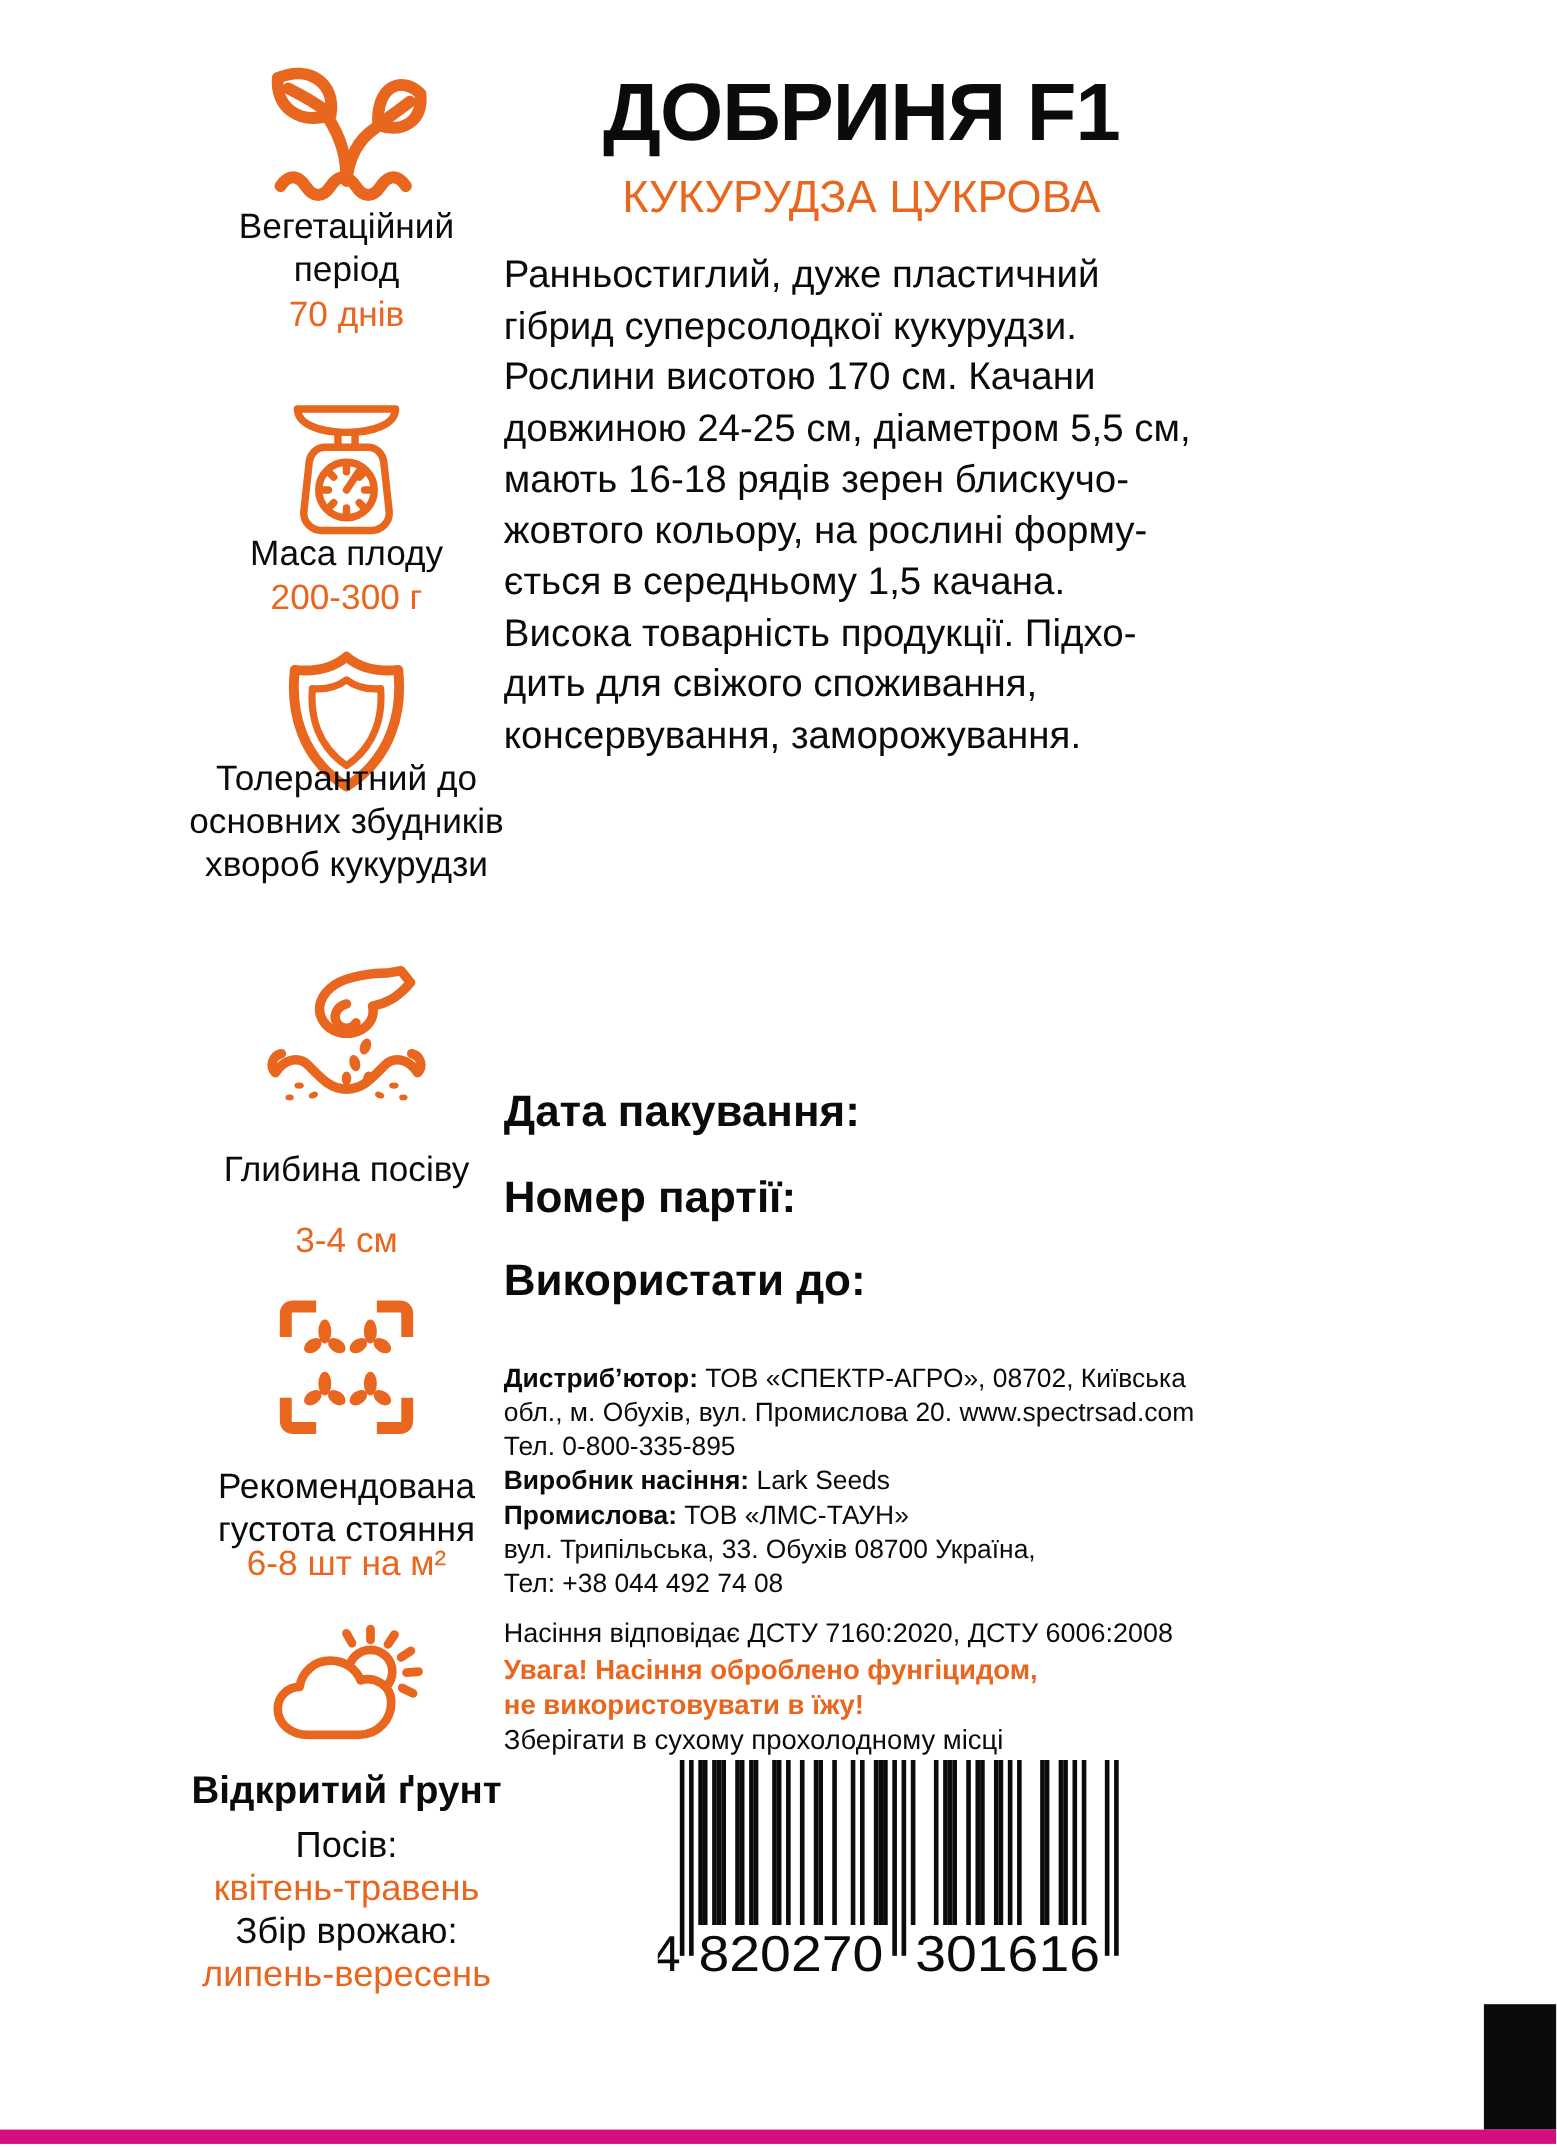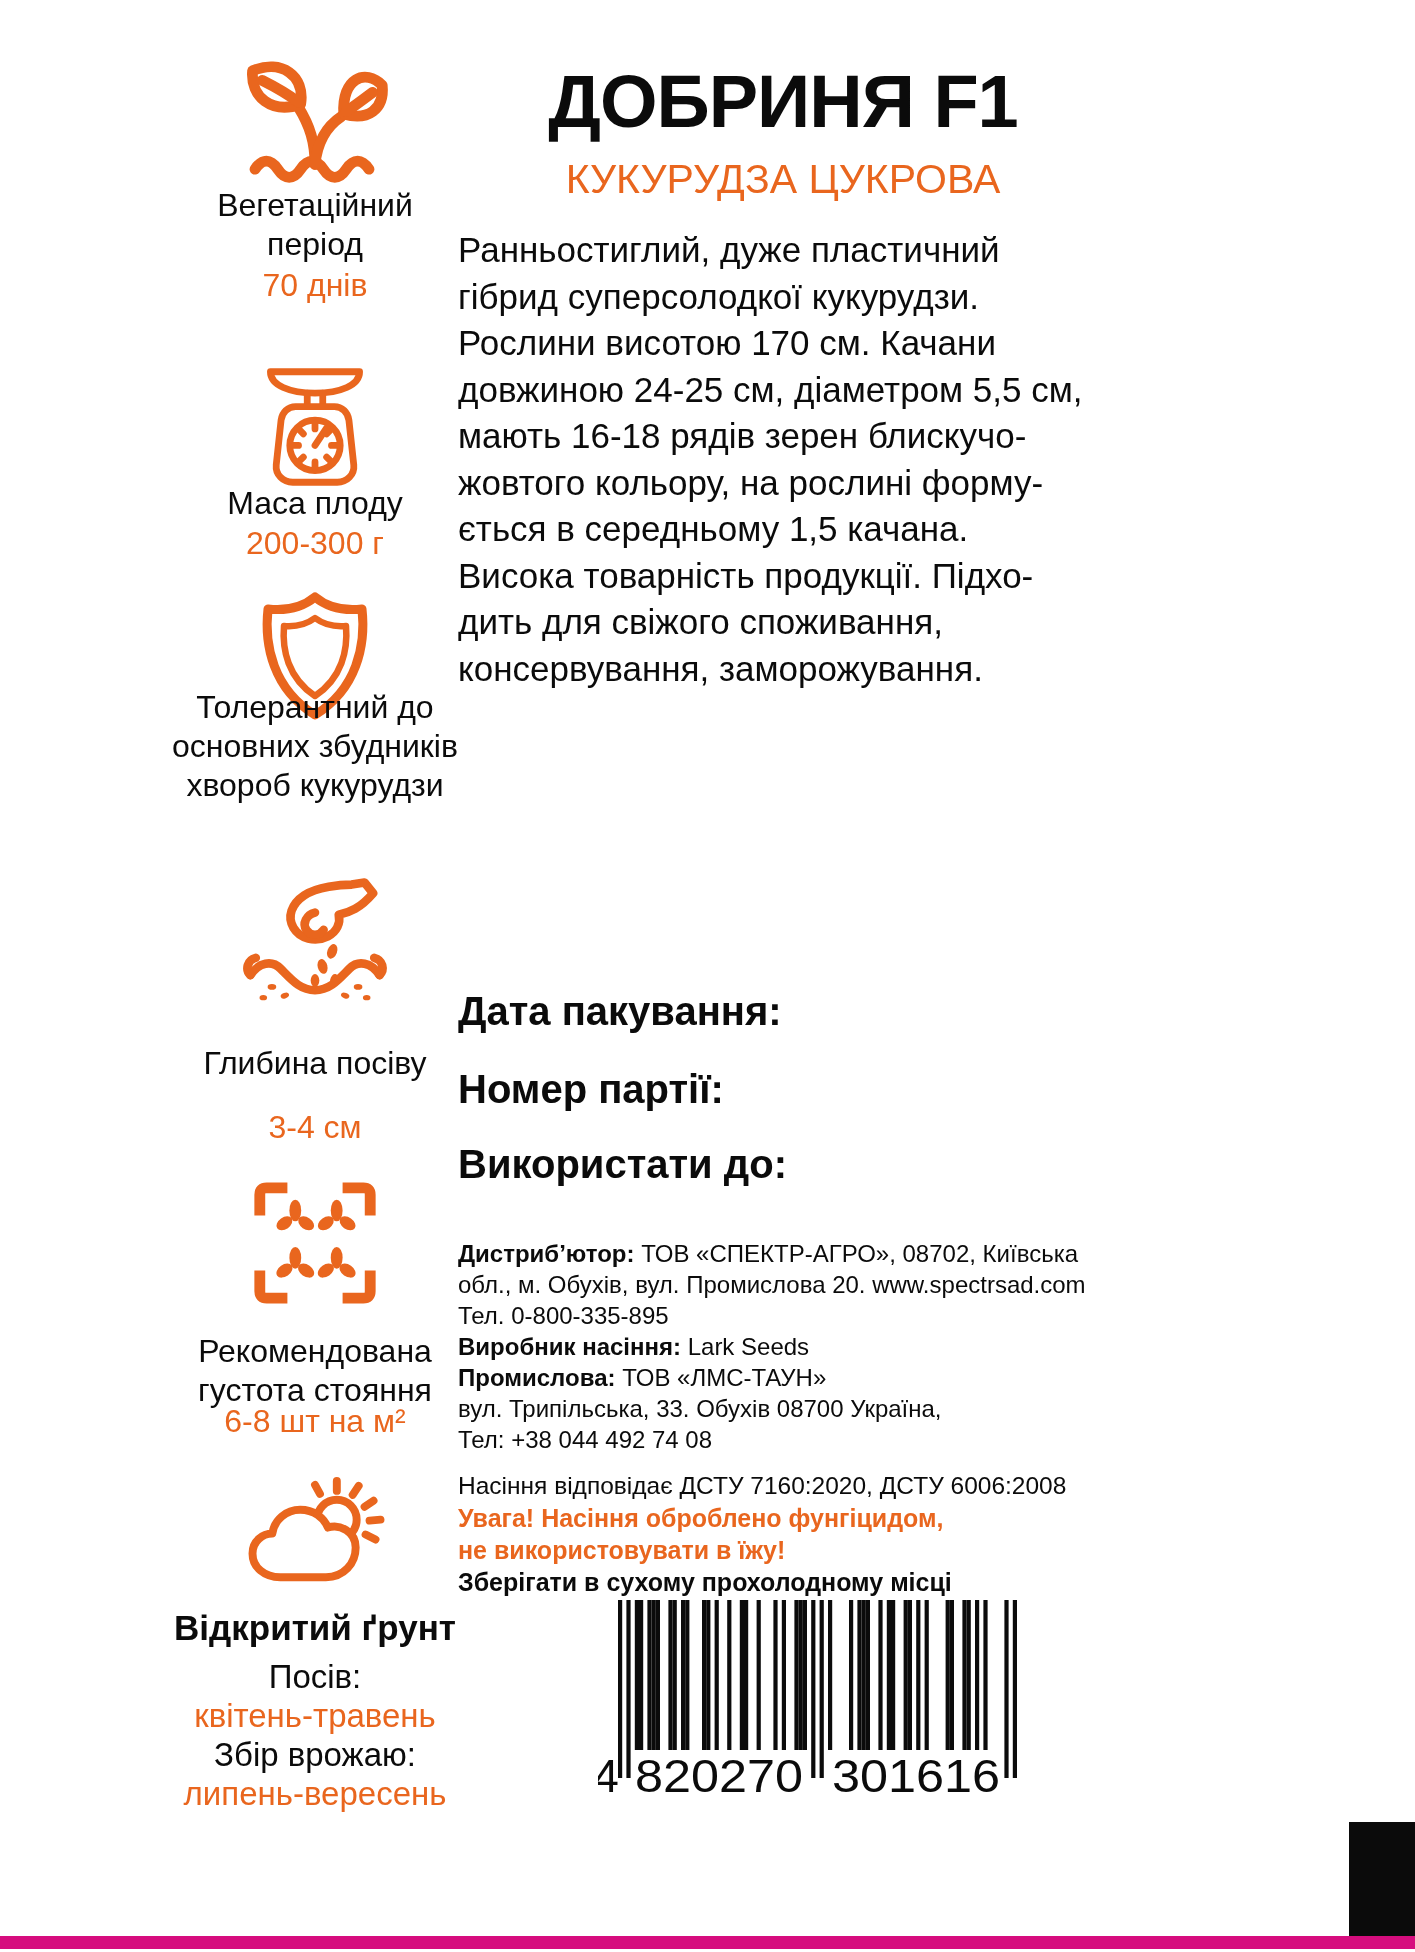--- a/index.html
+++ b/index.html
@@ -18,21 +18,21 @@
   
   .rc{left:458px;width:650px;}
   .title{font-size:74px;line-height:80px;font-weight:bold;letter-spacing:-1px;color:var(--ink);text-align:center;}
   .subtitle{font-size:41px;line-height:46px;color:var(--orange);text-align:center;}
   .desc{font-size:35px;line-height:46.5px;color:var(--ink);white-space:pre;}
   .field{font-size:40px;line-height:46px;font-weight:bold;color:var(--ink);}
   .co-line{font-size:24px;line-height:31px;color:var(--ink);white-space:nowrap;}
   .co-line b{font-weight:bold;}
   .note{font-size:24.5px;line-height:32px;color:var(--ink);white-space:nowrap;}
   .note-warn{font-size:25px;line-height:32px;font-weight:bold;color:var(--orange);white-space:nowrap;}
-  .note-bold{font-size:25px;line-height:32px;font-weight:bold;color:var(--ink);white-space:nowrap;}
+  .note-bold{font-size:25px;line-height:32px;font-weight:normal;color:var(--ink);white-space:nowrap;}
   
   [data-name="barcode-bars"] rect{fill:var(--ink);}
   .bcd{font-family:"Liberation Sans",sans-serif;font-size:46px;fill:var(--ink);}
   .accent-bar{left:0;top:1936px;width:1415px;height:13px;background:var(--magenta);}
   .corner-square{left:1349px;top:1822px;width:66px;height:114px;background:var(--ink);}
 </style>
 </head>
 <body>
 
 <div class="page" data-name="seed-packet-back" style="--orange: #E9661E; --ink: #0B0B0B; --magenta: #D60D7E;">

